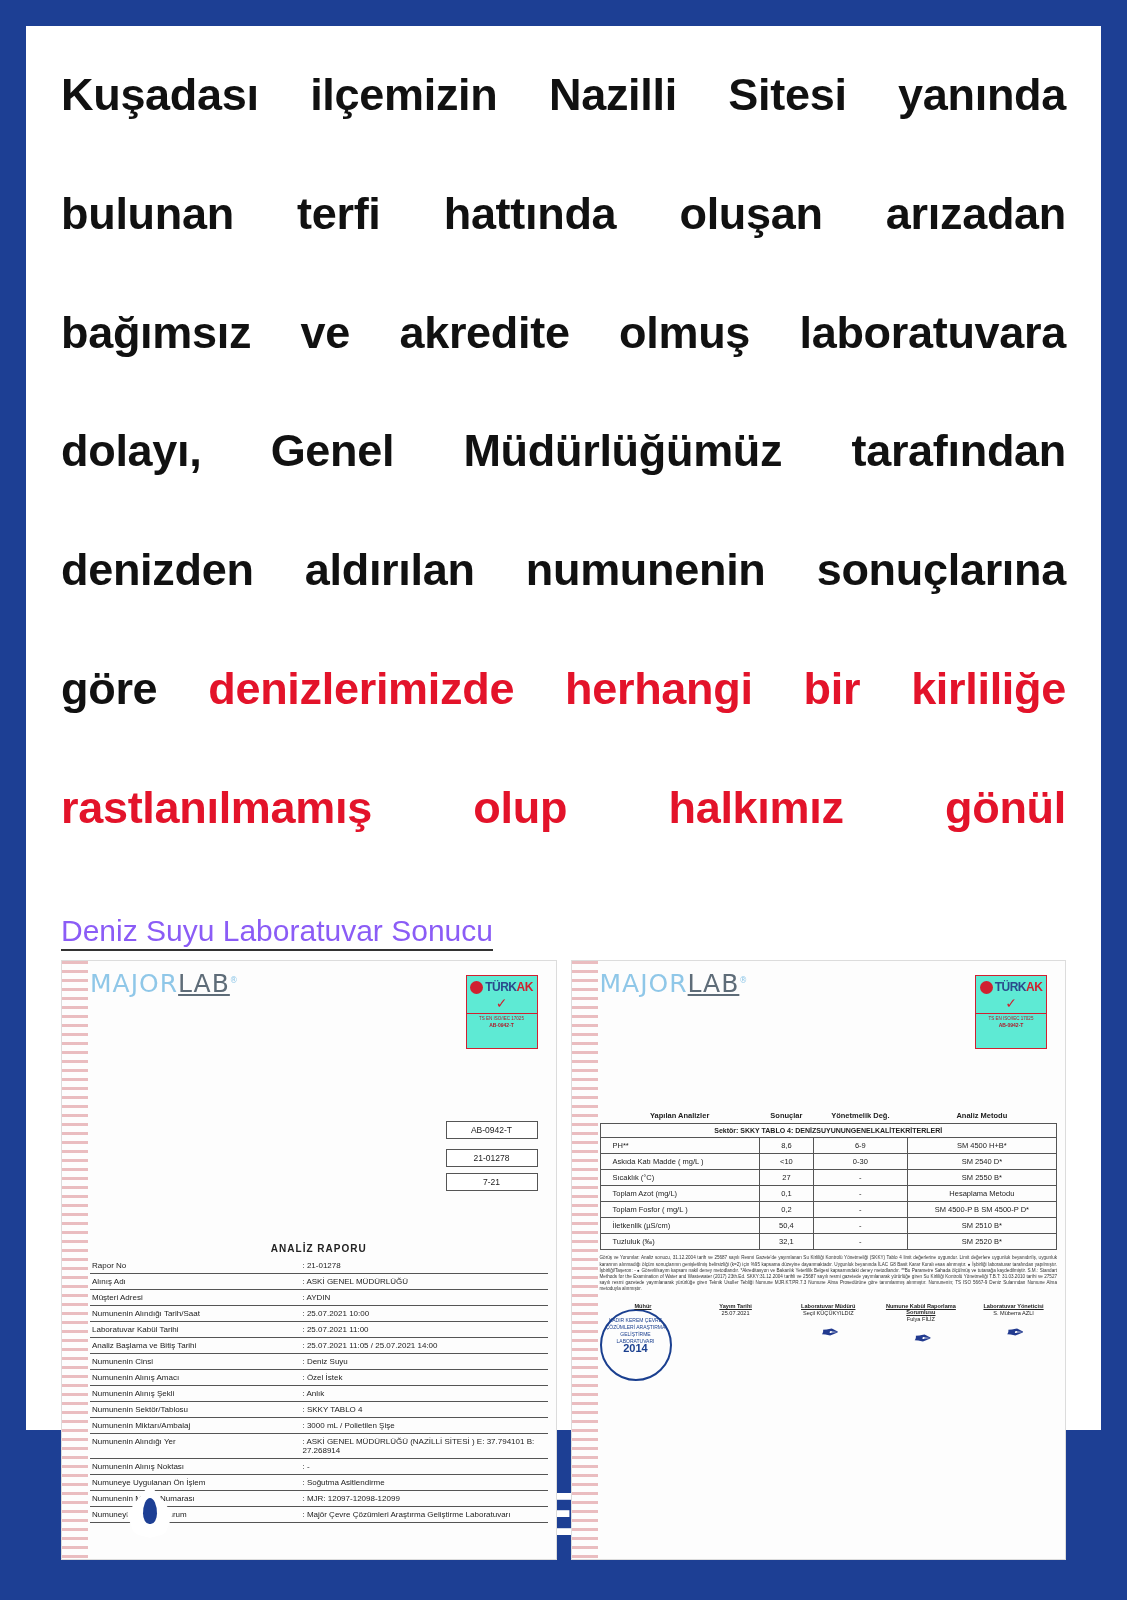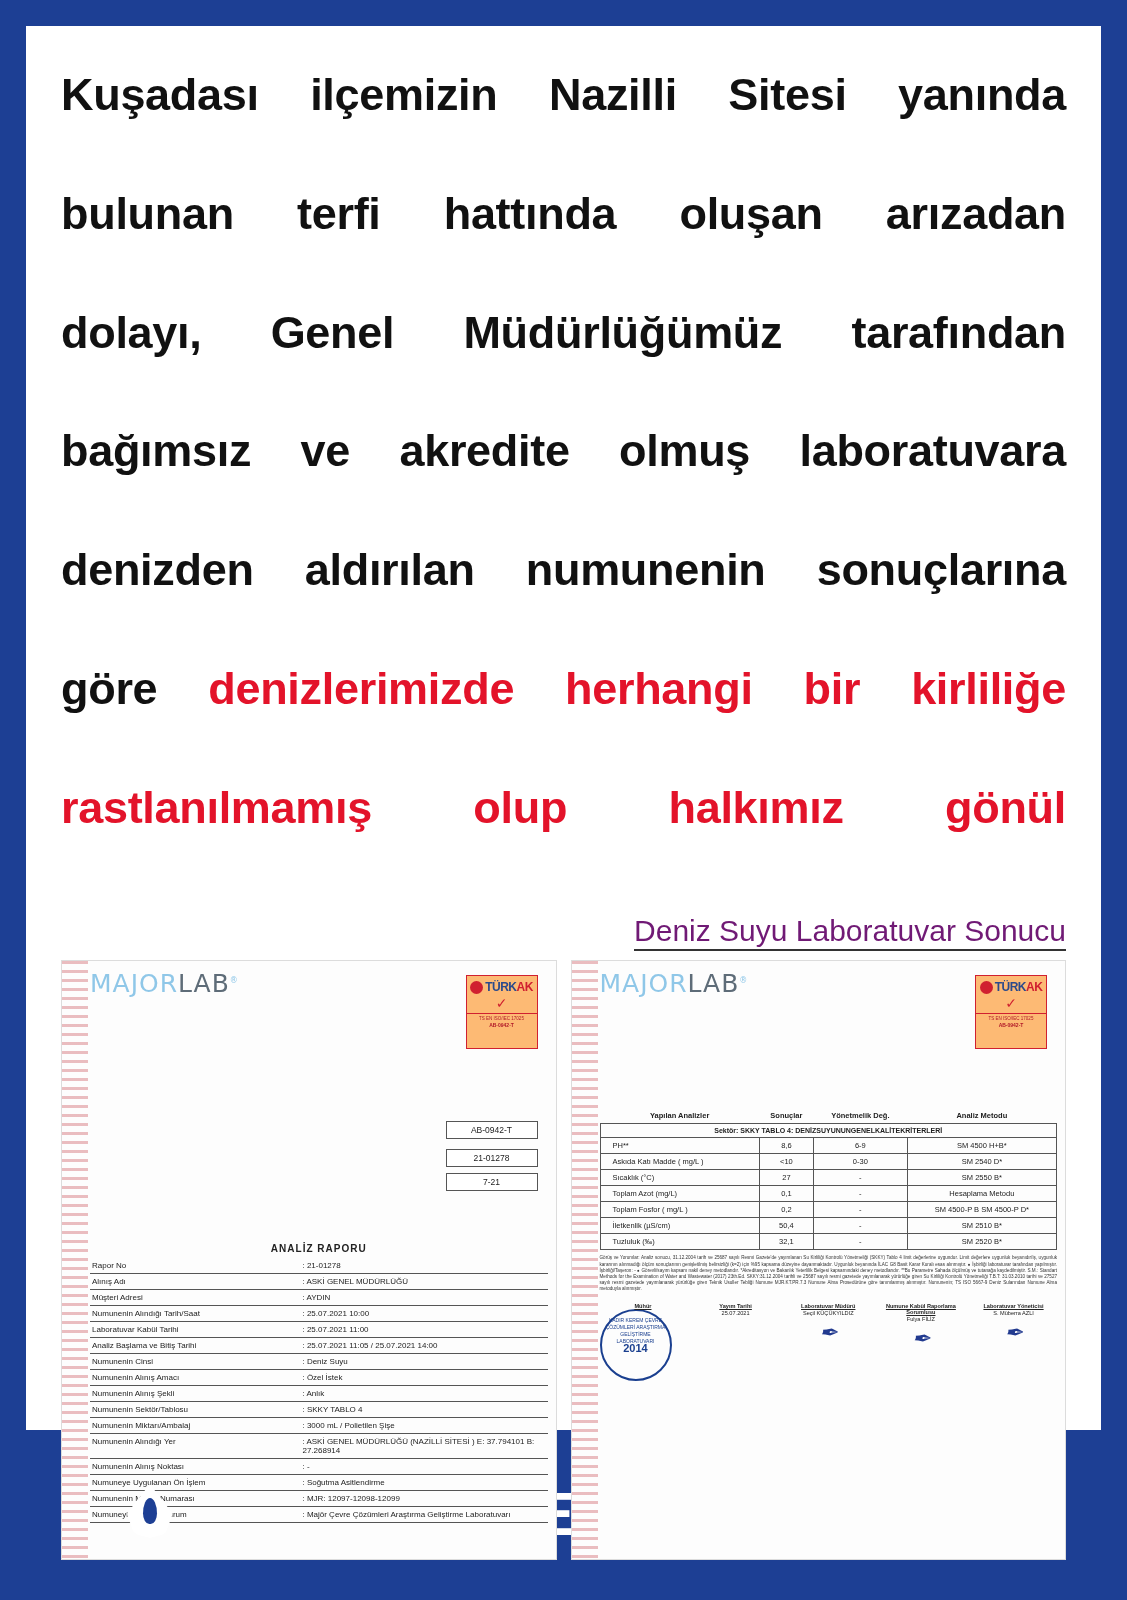--- a/index.html
+++ b/index.html
@@ -43,23 +43,23 @@
   .headline .red {
     color: #e3132a;
   }
   .headline .blk { color:#111111; }
   .hl-line { display: block; text-align: justify; }
   .hl-line:after { content: ""; display: inline-block; width: 100%; height: 0; }
   .hl-last { display: block; text-align: left; }
 
   
   .subtitle {
-    text-align: right;
+    text-align: left;
     font-size: 30px;
-    color: #701a75;
+    color: #8b5cf6;
     margin-top: 18px;
     margin-bottom: 12px;
   }
   .subtitle span {
     border-bottom: 2px solid #333;
     padding-bottom: 2px;
   }
 
   
   .docs {
@@ -95,38 +95,38 @@
   }
   
   .lab-logo {
     font-size: 25px;
     letter-spacing: 1px;
     color: #8fc7e8;
     font-family: "DejaVu Sans", sans-serif;
     position: relative;
     display: inline-block;
   }
-  .lab-logo .dark { color: #5e6c78; }
+  .lab-logo .dark { color: #5e6c78; text-decoration: underline; }
   .lab-logo .reg {
     font-size: 8px;
     vertical-align: super;
     color: #8fc7e8;
   }
   
   .turkak {
     position: absolute;
     right: 10px;
     top: 6px;
     width: 72px;
     height: 74px;
     border: 1.5px solid #d02030;
     box-sizing: border-box;
     text-align: center;
     padding-top: 4px;
-    background: #fdba74;
+    background: #5eead4;
   }
   .turkak .circ {
     width: 13px; height: 13px;
     border-radius: 50%;
     background: #d02030;
     display: inline-block;
     vertical-align: middle;
     margin-right: 2px;
   }
   .turkak .tname {
@@ -306,22 +306,22 @@
 </style>
 </head>
 <body>
 
 <div class="poster">
   <div class="white-card">
 
     <div class="headline">
       <span class="hl-line blk">Kuşadası ilçemizin Nazilli Sitesi yanında</span>
       <span class="hl-line blk">bulunan terfi hattında oluşan arızadan</span>
+      <span class="hl-line blk">bağımsız ve akredite olmuş laboratuvara</span>
       <span class="hl-line blk">dolayı, Genel Müdürlüğümüz tarafından</span>
-      <span class="hl-line blk">bağımsız ve akredite olmuş laboratuvara</span>
       <span class="hl-line blk">denizden aldırılan numunenin sonuçlarına</span>
       <span class="hl-line"><span class="blk">göre </span><span class="red">denizlerimizde herhangi bir kirliliğe</span></span>
       <span class="hl-line red">rastlanılmamış olup halkımız gönül</span>
     </div>
 
     <div class="subtitle">
       <span>Deniz Suyu Laboratuvar Sonucu</span>
     </div>
 
     <div class="docs">

